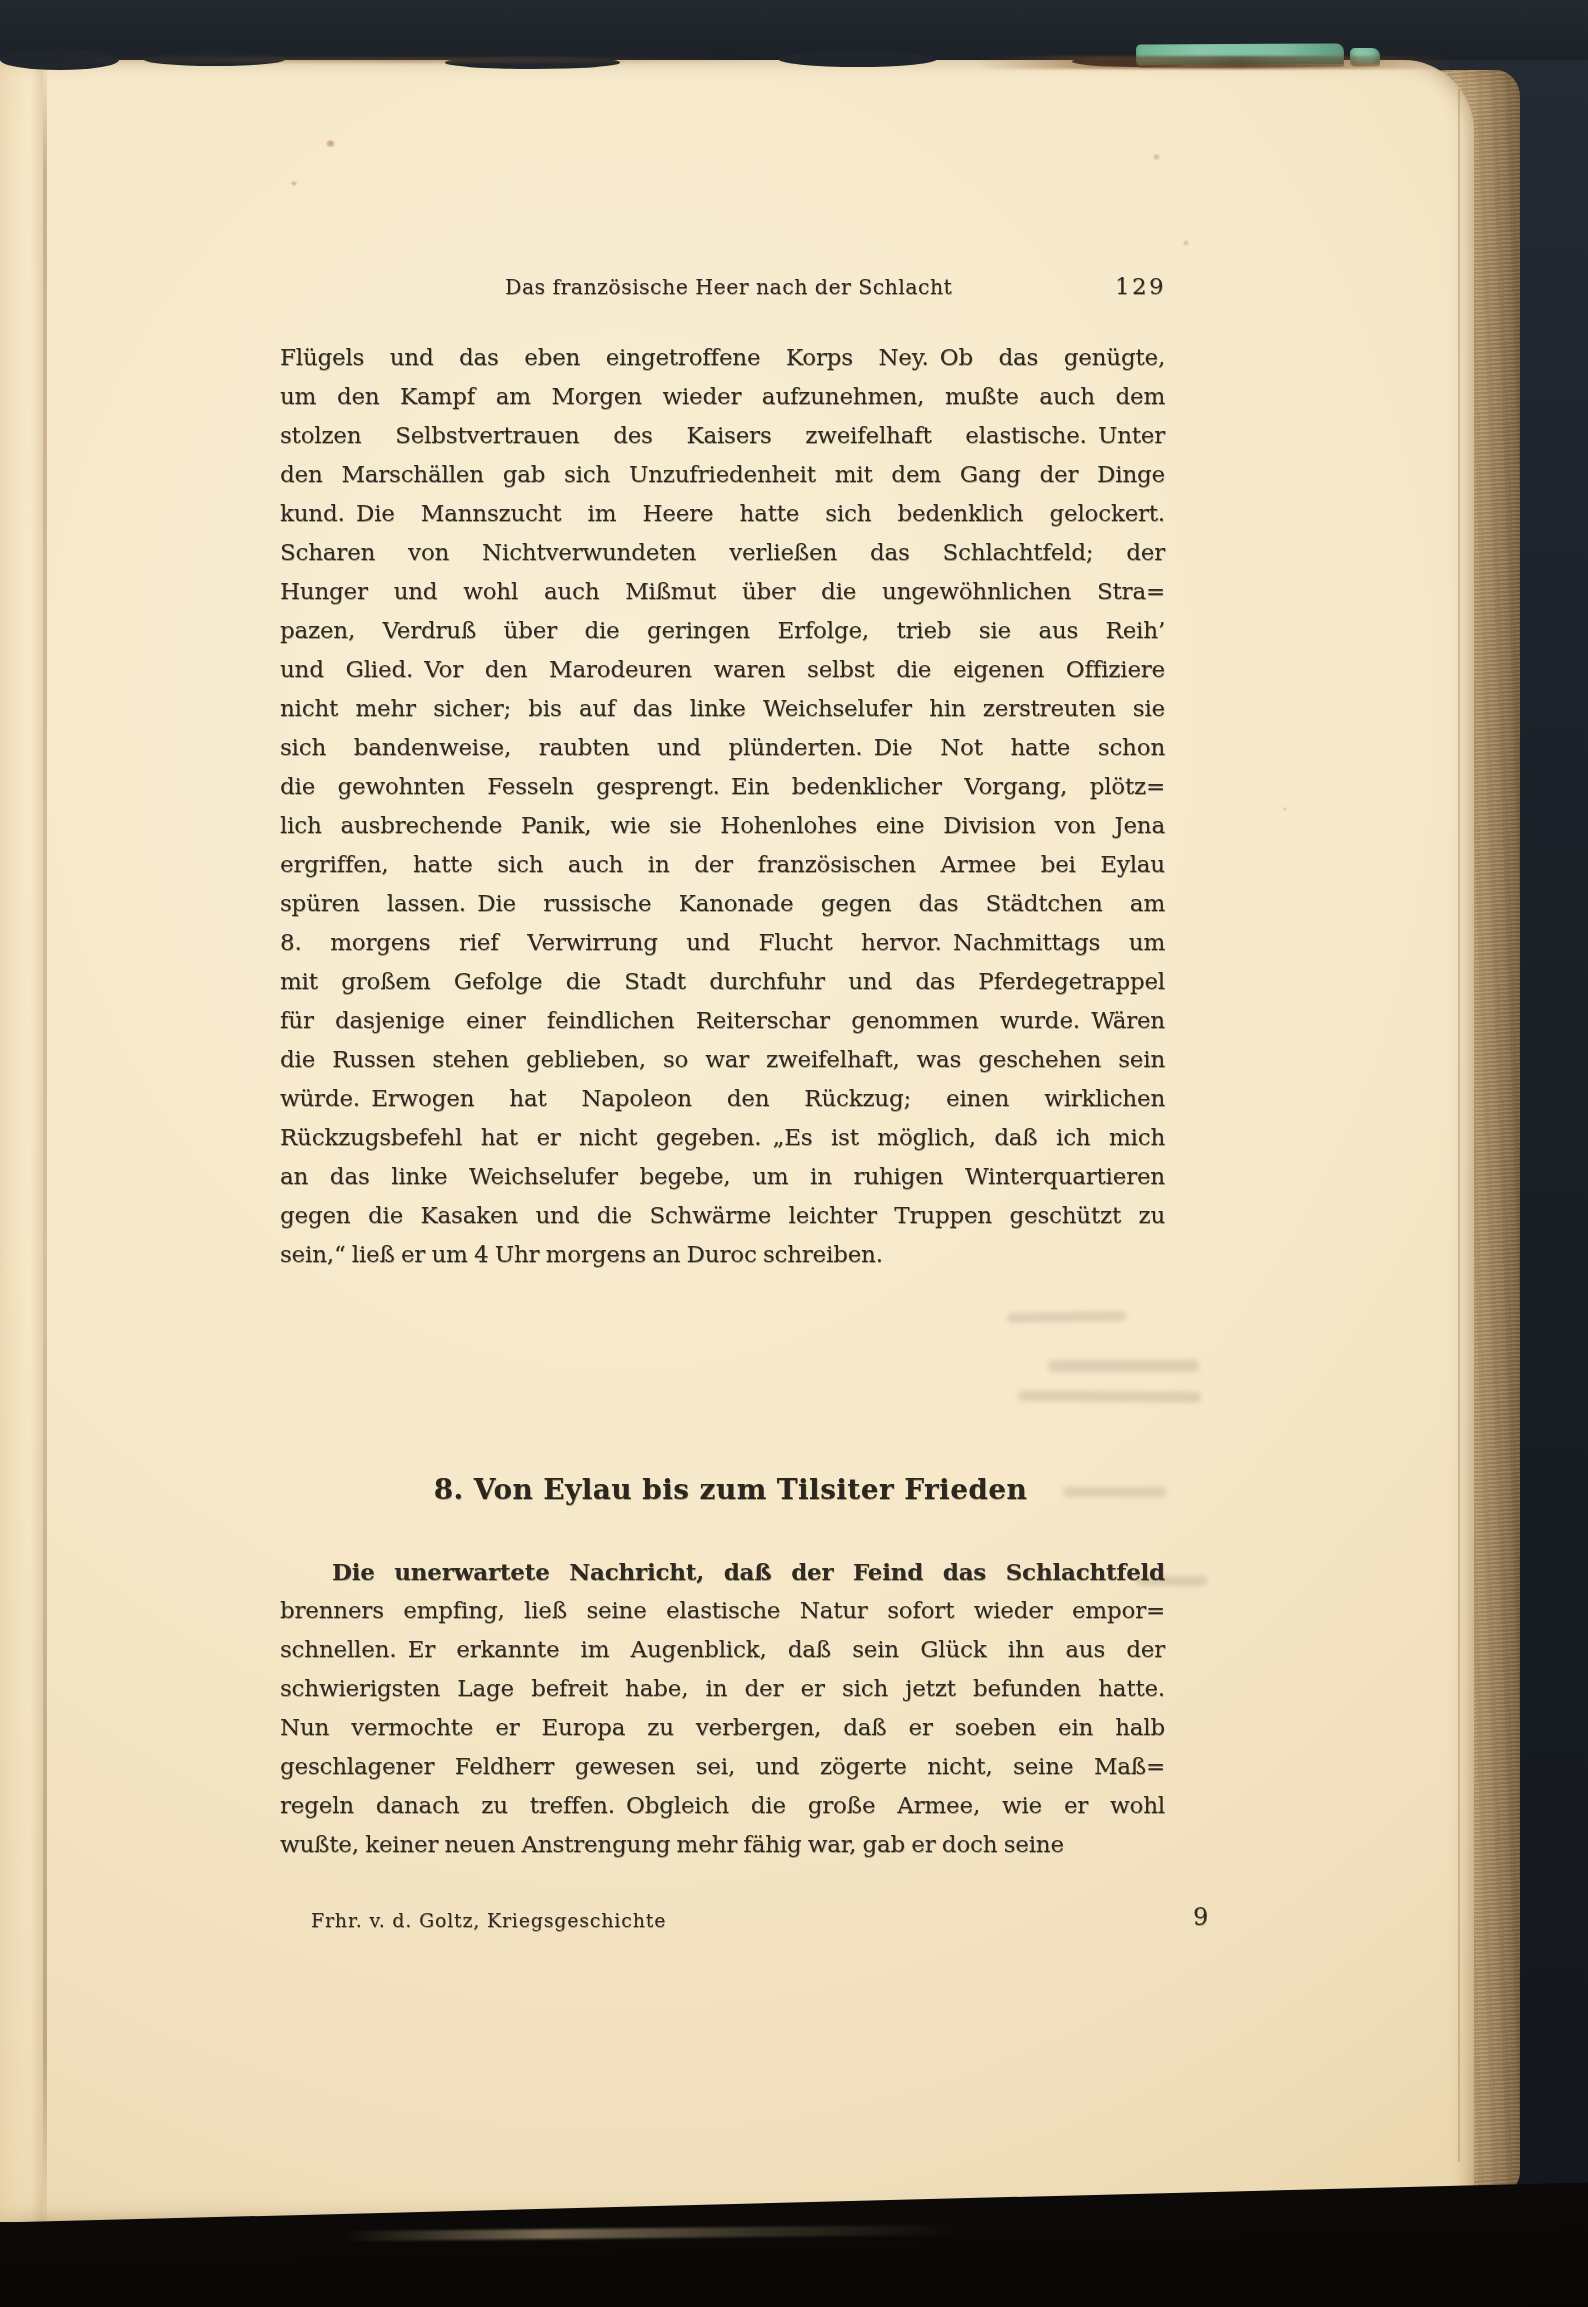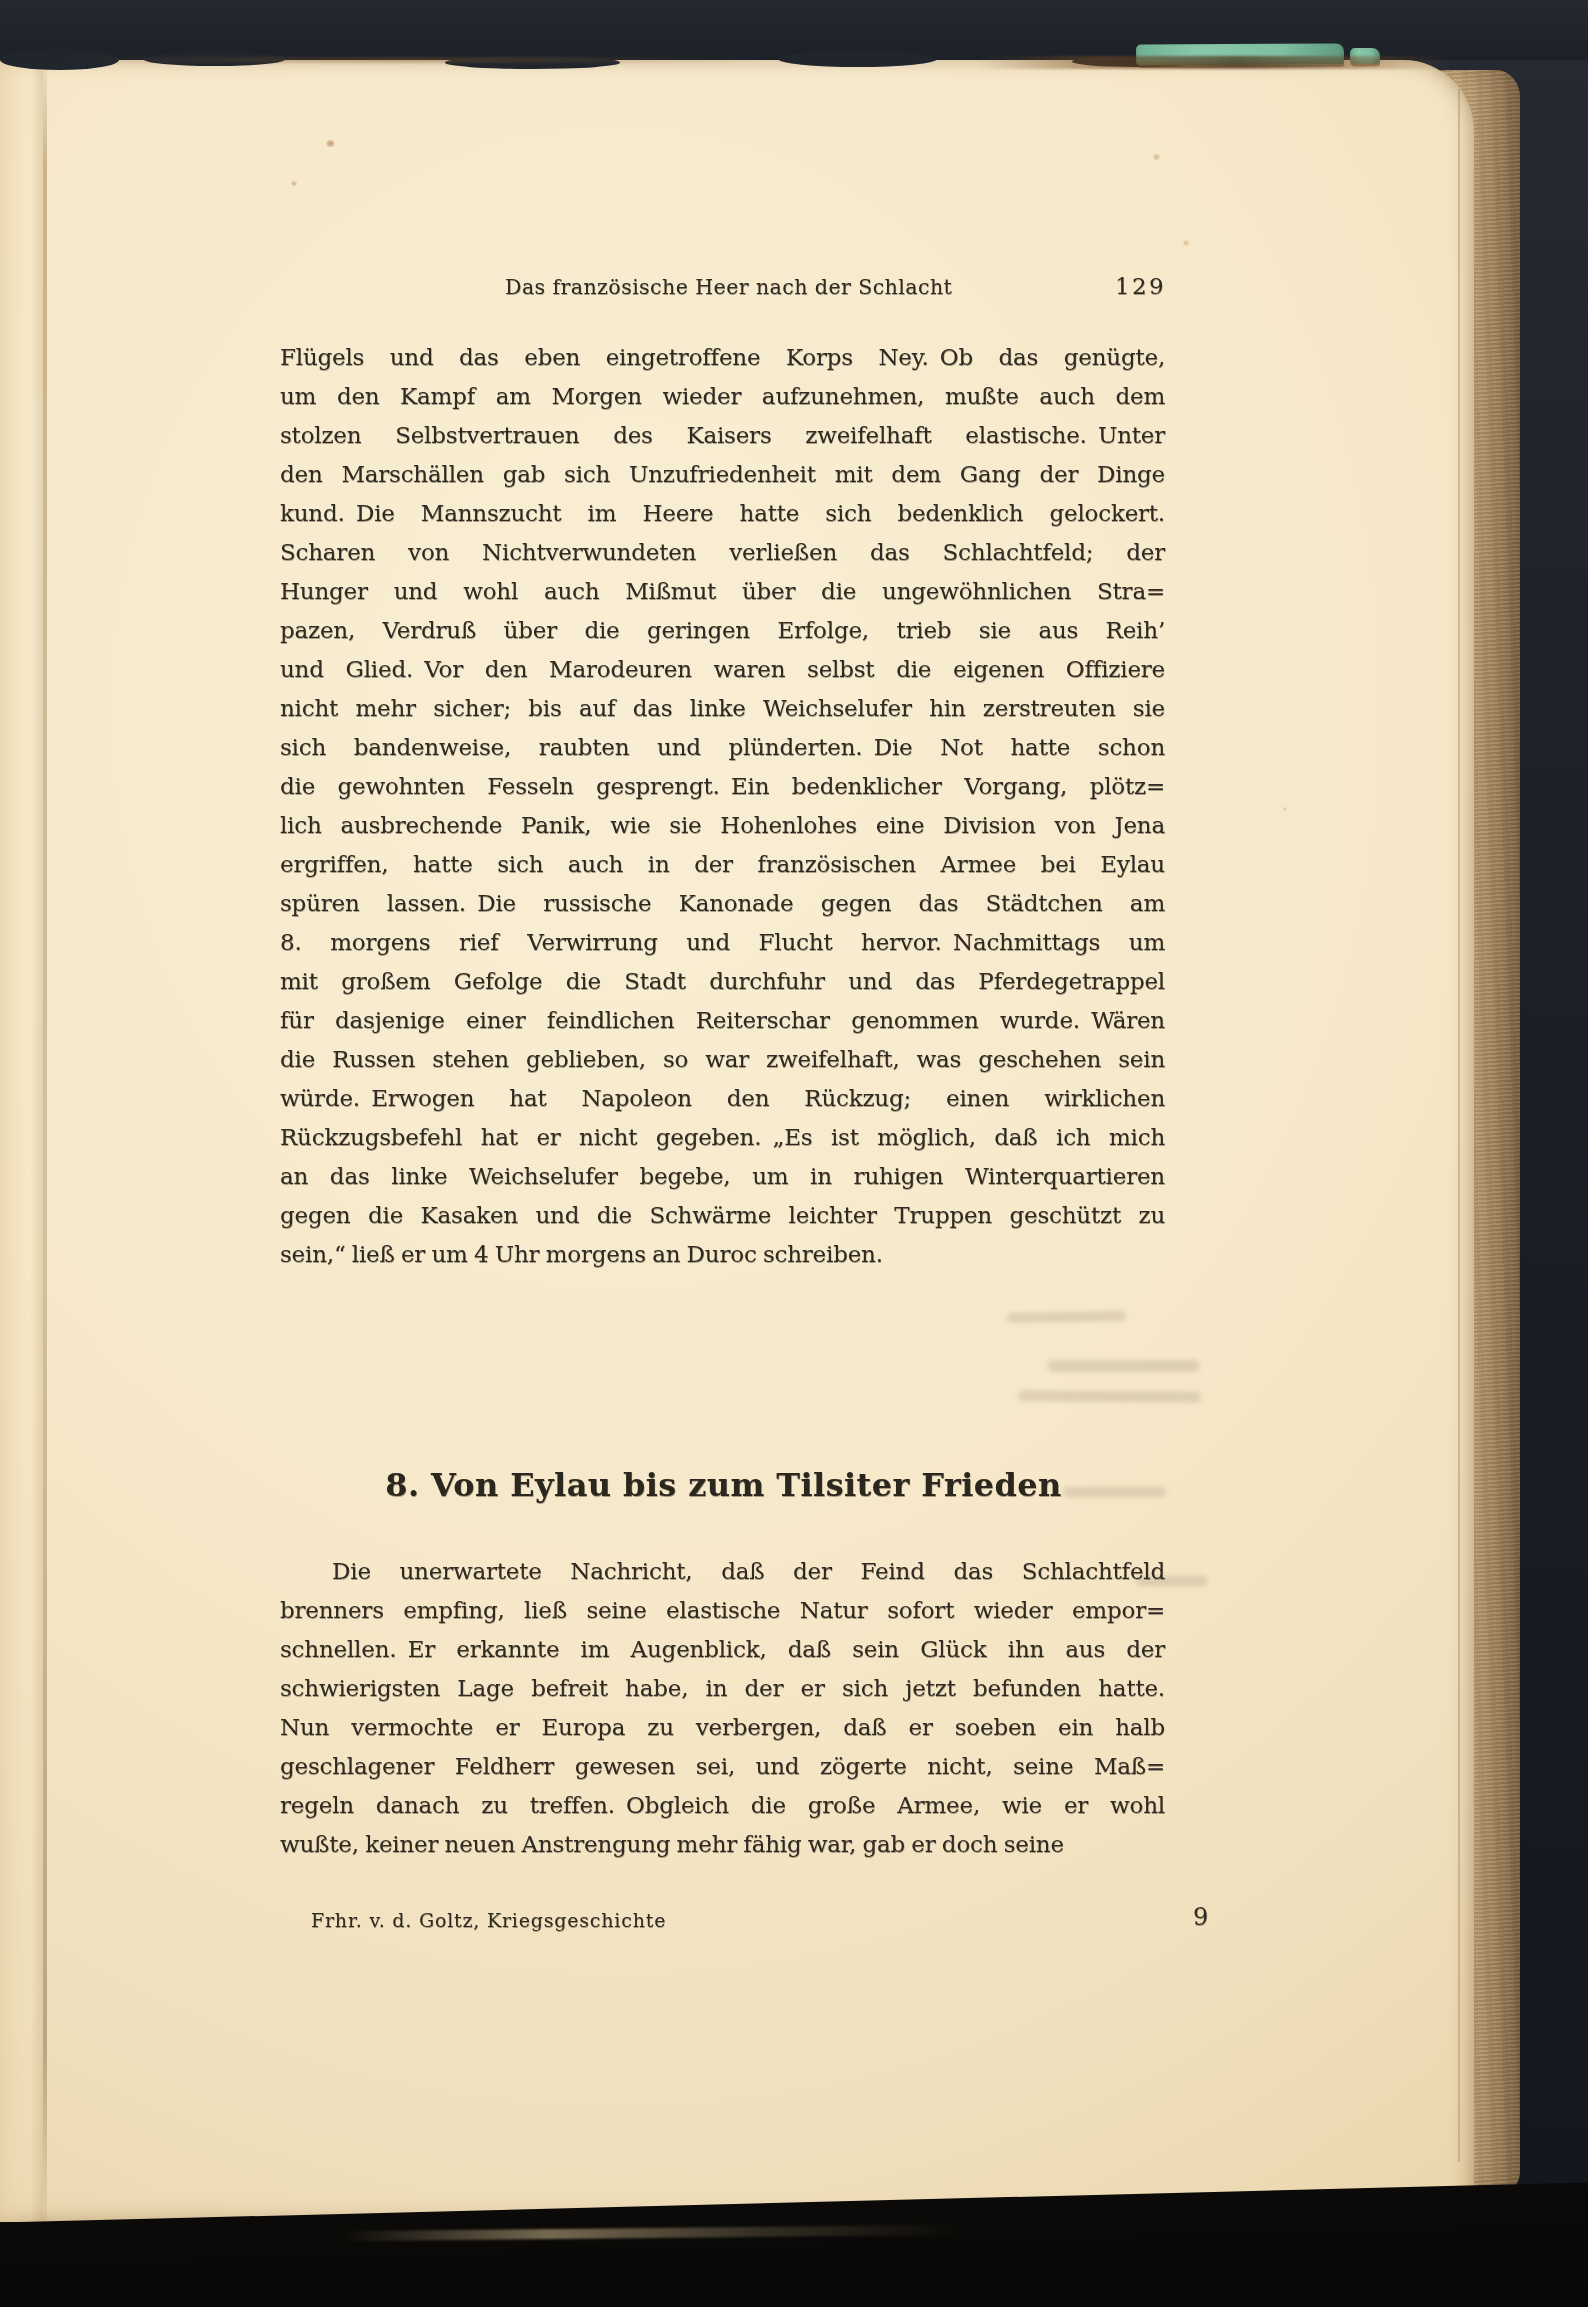--- a/index.html
+++ b/index.html
@@ -62,25 +62,25 @@
   .stain{position:absolute;border-radius:50%;z-index:5;}
   .ghost{position:absolute;background:rgba(125,112,90,.20);filter:blur(2.4px);border-radius:4.8px;z-index:4;}
   
   .print{color:#2f2a22;z-index:5;text-shadow:0.4px 0.5px 0.6px rgba(50,40,25,.4);}
   .running-title{position:absolute;left:505px;top:275px;font-size:20.6px;letter-spacing:0.4px;}
   .page-number{position:absolute;left:1115px;top:273px;font-size:23px;letter-spacing:2.4px;}
   .para{position:absolute;left:280px;width:885px;font-size:23px;line-height:39px;
     letter-spacing:-0.2px;word-spacing:-0.8px;}
   .para1{top:338px;}
   .para2{top:1552px;}
-  .para2 .line:first-child{text-indent:52px;}
+  .para2 .line:first-child{text-indent:52px;font-weight:bold;}
   .line{text-align:justify;text-align-last:justify;}
   .line.end{text-align-last:left;}
-  .section-heading{position:absolute;left:280px;top:1465px;width:885px;margin:1px;
-    text-align:center;font-size:32px;font-weight:bold;letter-spacing:0.4px;color:#2b261e;}
+  .section-heading{position:absolute;left:280px;top:1465px;width:885px;margin:8px;
+    text-align:center;font-size:28px;font-weight:bold;letter-spacing:0.4px;color:#2b261e;}
   .footer-sig{position:absolute;left:311px;top:1909px;font-size:19px;letter-spacing:0.8px;}
   .sheet-number{position:absolute;left:1193px;top:1903px;font-size:24px;}
 </style>
 </head>
 <body>
 
 <div class="backdrop"></div>
 
 <div class="fore-edge"></div>
 

